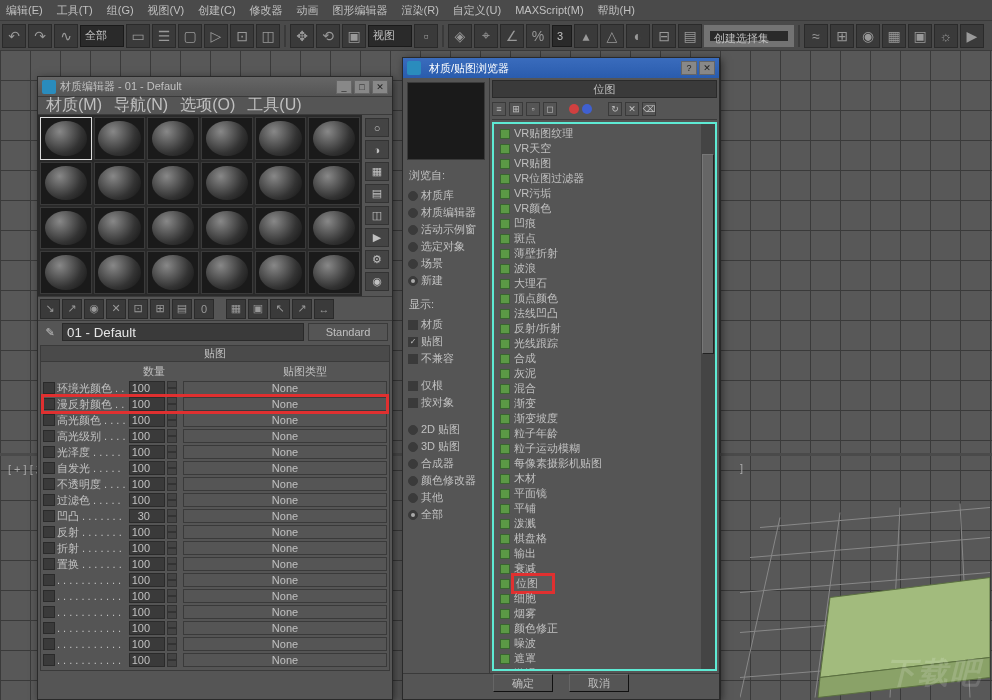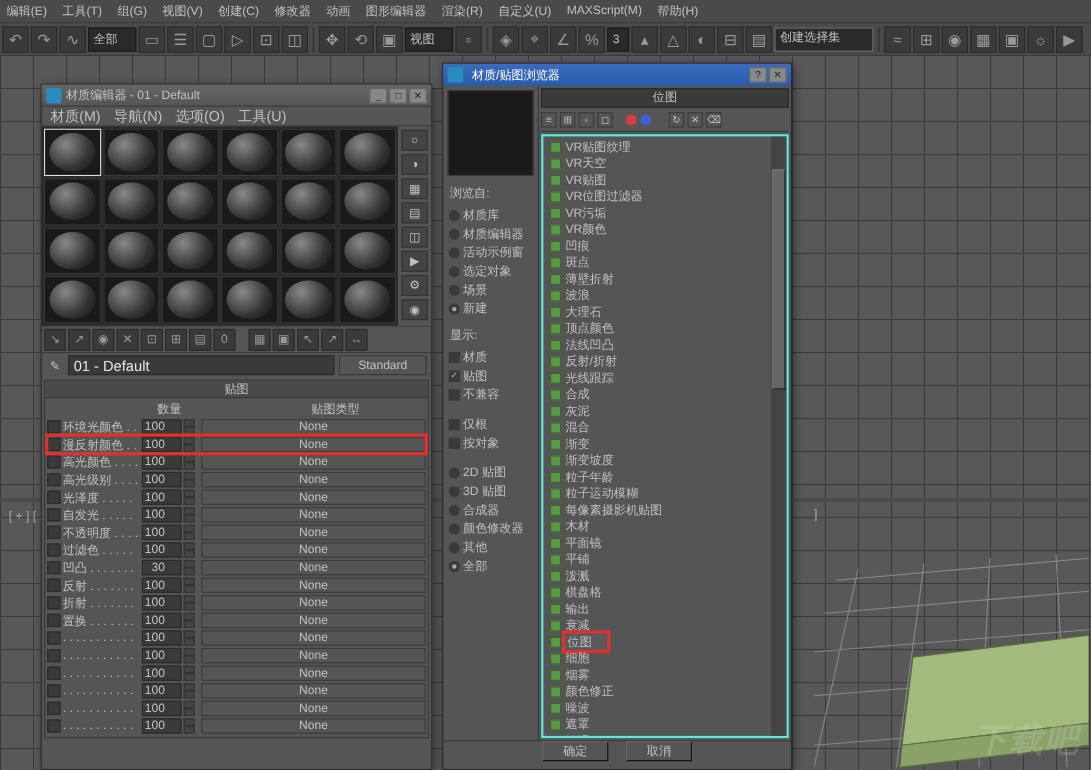--- a/index.html
+++ b/index.html
@@ -7,42 +7,42 @@
 
 
 .menu-bar { position: absolute; top: 0; left: 0; width: 992px; height: 20px; background: #4a4a4a; display: flex; align-items: center; padding-left: 0; gap: 2px; }
 .menu-item { padding: 2px 6px; cursor: pointer; white-space: nowrap; }
 
 
 .main-toolbar { position: absolute; top: 20px; left: 0; width: 992px; height: 30px; background: #4a4a4a; display: flex; align-items: center; padding: 2px; gap: 2px; border-top: 1px solid #3a3a3a; }
 .tb-btn { width: 24px; height: 24px; background: #3a3a3a; border: 1px solid #2a2a2a; display: flex; align-items: center; justify-content: center; cursor: pointer; color: #999; font-size: 14px; }
 .tb-sep { width: 2px; height: 22px; background: #3a3a3a; margin: 0 2px; }
 .tb-dropdown { height: 22px; background: #2a2a2a; border: 1px solid #1a1a1a; padding: 0 4px; color: #c0c0c0; display: flex; align-items: center; }
-.tb-input { height: 22px; background: #2a2a2a; border: 1px solid #737373; padding: 0 4px; color: #c0c0c0; width: 90px; }
+.tb-input { height: 22px; background: #2a2a2a; border: 6px solid #737373; padding: 0 4px; color: #c0c0c0; width: 90px; }
 
 
 .viewport { position: absolute; top: 50px; left: 0; width: 992px; height: 650px; background: #585858;
   background-image: linear-gradient(#3a3a3a 1px, transparent 1px), linear-gradient(90deg, #3a3a3a 1px, transparent 1px);
   background-size: 30px 30px; }
 .viewport-divider-h { position: absolute; top: 453px; left: 0; width: 992px; height: 3px; background: #4a4a4a; }
 .viewport-label { position: absolute; color: #aaa; font-size: 11px; }
 
 
 .persp-plane { position: absolute; top: 495px; left: 740px; width: 250px; height: 205px; }
 .persp-plane svg { width: 100%; height: 100%; }
 
 
 .mat-editor { position: absolute; top: 76px; left: 37px; width: 356px; height: 624px; background: #555555; border: 1px solid #2a2a2a; box-shadow: 2px 2px 8px rgba(0,0,0,0.5); }
 .mat-title { height: 20px; background: linear-gradient(#666, #555); display: flex; align-items: center; padding: 0 4px; border-bottom: 1px solid #3a3a3a; }
 .mat-title-icon { width: 14px; height: 14px; background: #2a8cbd; border-radius: 2px; margin-right: 4px; }
 .mat-title-text { flex: 1; font-size: 11px; }
 .mat-title-btns { display: flex; gap: 2px; }
 .mat-title-btn { width: 16px; height: 14px; background: #888; border: 1px solid #666; display: flex; align-items: center; justify-content: center; font-size: 9px; color: #222; }
 
-.mat-menu { height: 18px; display: flex; align-items: center; padding: 0 4px; gap: 4px; font-size: 13px; border-bottom: 1px solid #3a3a3a; }
+.mat-menu { height: 18px; display: flex; align-items: center; padding: 0 4px; gap: 4px; font-size: 16px; border-bottom: 1px solid #3a3a3a; }
 .mat-menu span { padding: 1px 4px; cursor: pointer; }
 
 .mat-samples { display: flex; height: 182px; border-bottom: 1px solid #3a3a3a; }
 .mat-grid { flex: 1; background: #2a2a2a; display: grid; grid-template-columns: repeat(6, 1fr); grid-template-rows: repeat(4, 1fr); gap: 2px; padding: 2px; }
 .mat-sphere { background: #1a1a1a; border: 1px solid #3a3a3a; display: flex; align-items: center; justify-content: center; }
 .mat-sphere-ball { width: 85%; height: 85%; border-radius: 50%; background: radial-gradient(circle at 35% 30%, #888, #333 60%, #111); }
 .mat-sphere.active { border: 1px solid #ddd; }
 .mat-side { width: 30px; background: #555; display: flex; flex-direction: column; gap: 3px; padding: 3px; }
 .mat-side-btn { height: 19px; background: #444; border: 1px solid #333; display: flex; align-items: center; justify-content: center; font-size: 11px; }
 

